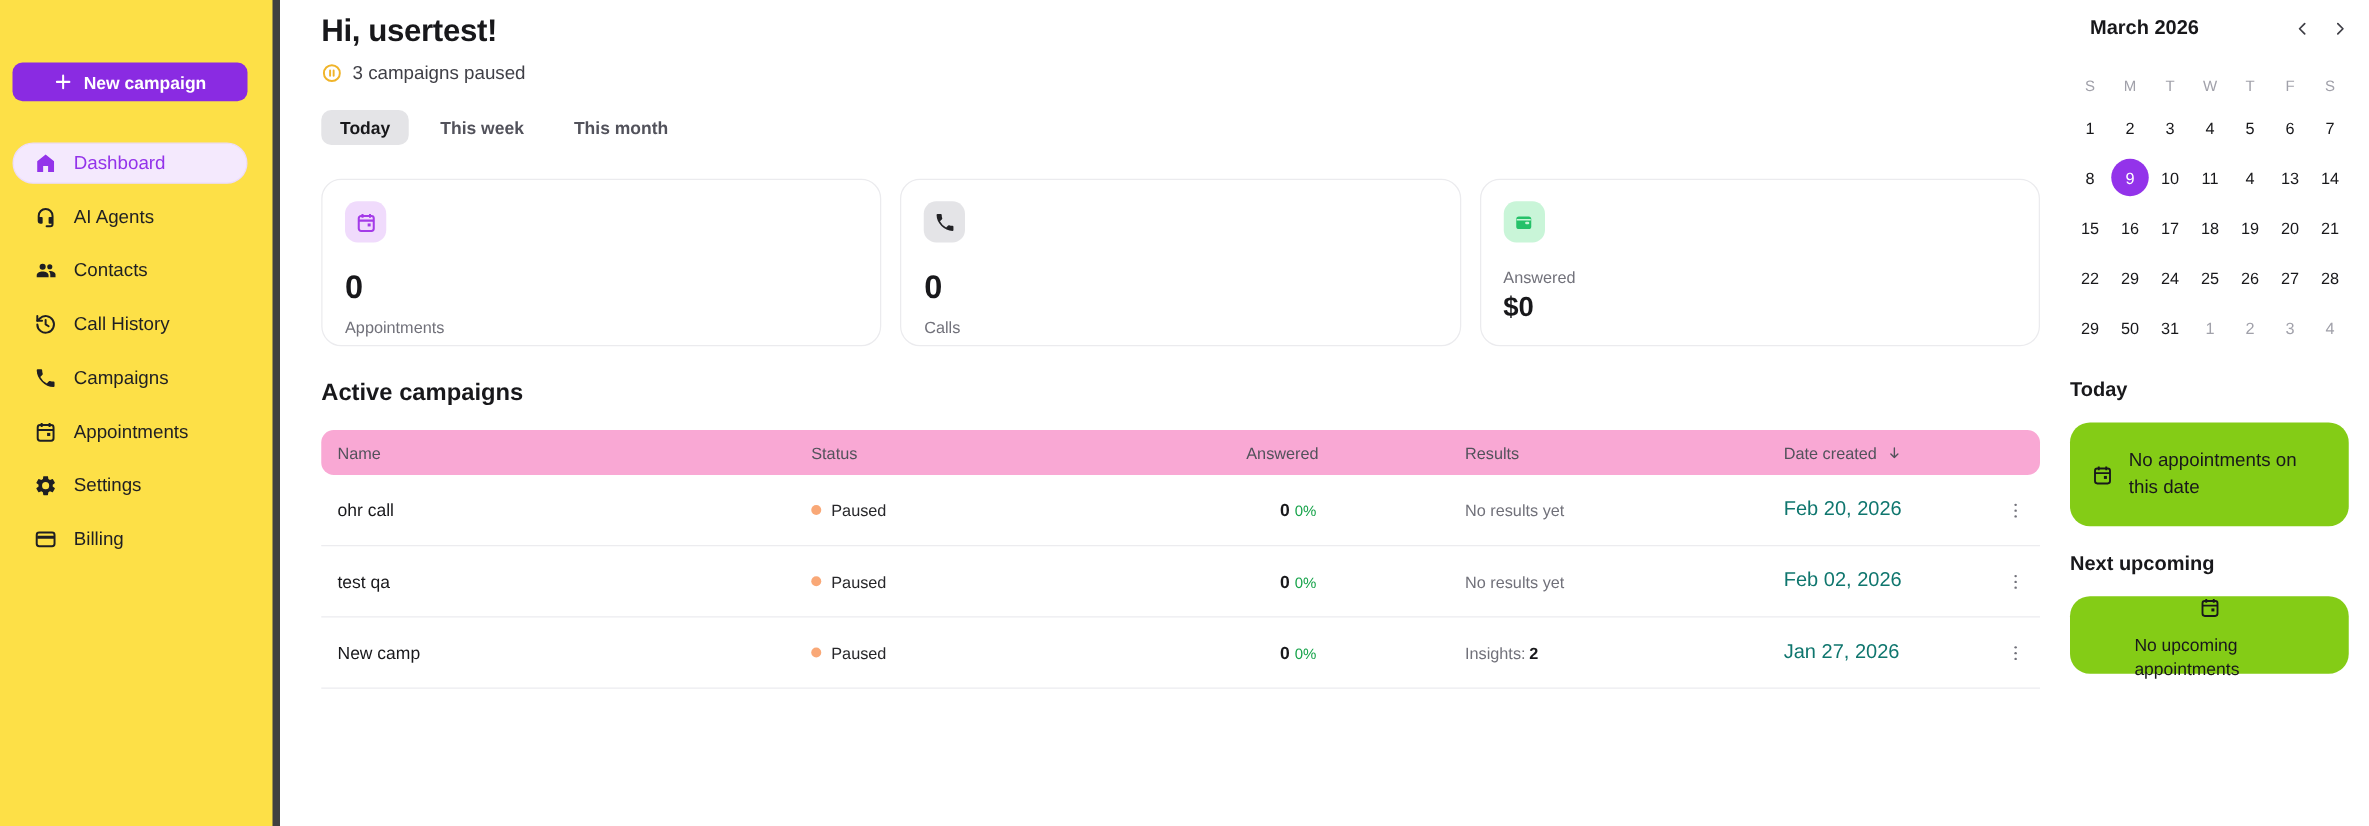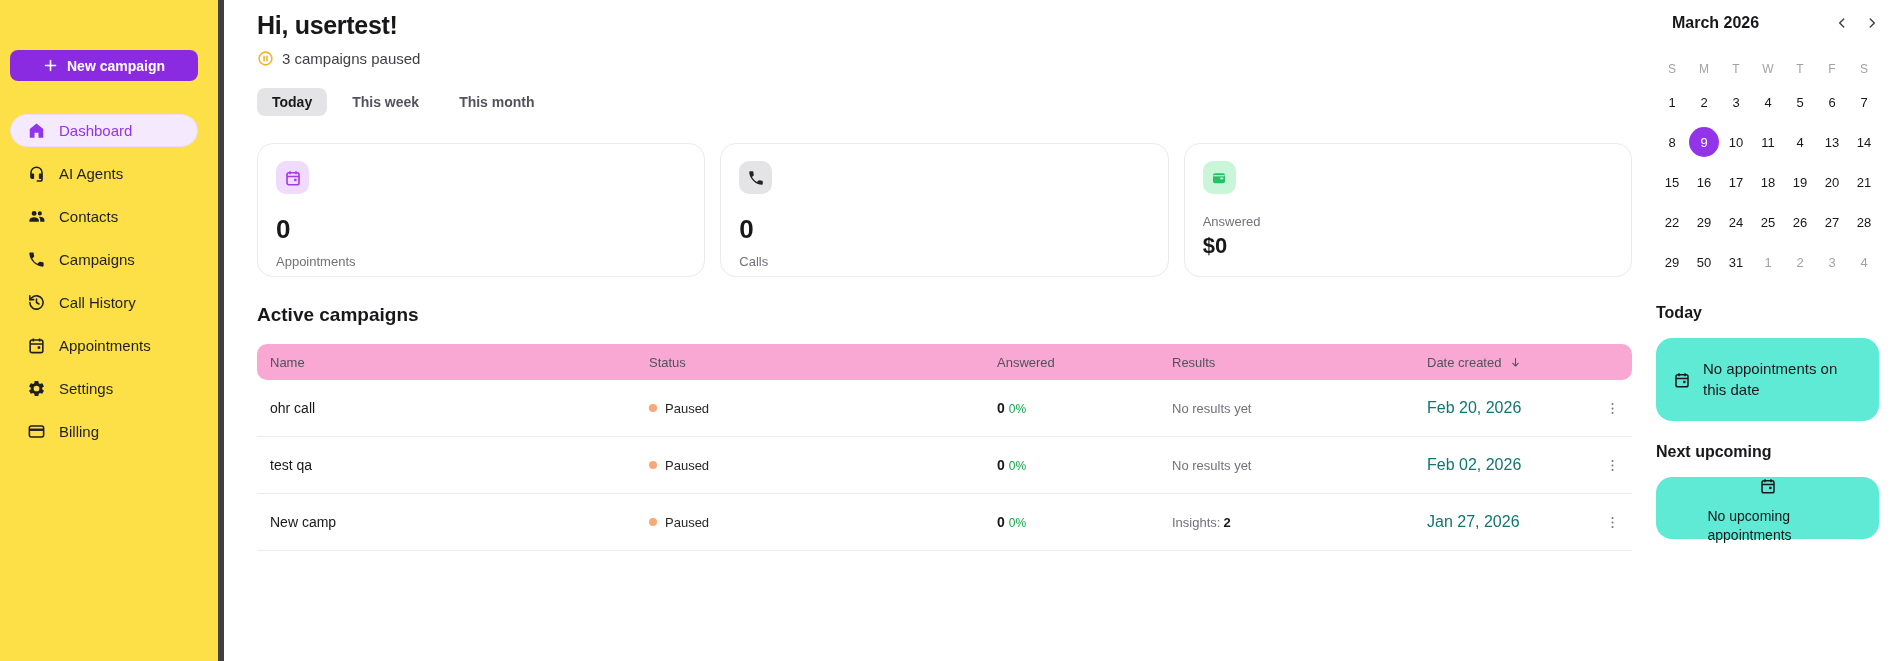--- a/index.html
+++ b/index.html
@@ -57,21 +57,21 @@
     display:grid; grid-template-columns:379px 348px 175px 255px 1fr 40px;
     align-items:center; padding-left:13px;
   }
   .thead { height:36px; background:#f9a8d4; border-radius:10px; font-size:13px; color:#52525b; }
   .th { display:flex; align-items:center; gap:8px; }
   .th svg { width:13px; height:13px; }
   .trow { height:57px; border-bottom:1px solid #ececef; cursor:pointer; }
   .cell-name { font-size:14px; font-weight:500; color:#18181b; }
   .cell-status { display:flex; align-items:center; gap:8px; font-size:13px; color:#27272a; }
   .dot { width:8px; height:8px; border-radius:50%; background:#f9a877; }
-  .cell-answered { font-size:14px; font-weight:bold; color:#18181b; }
+  .cell-answered { font-size:14px; font-weight:bold; color:#18181b;margin-left:27px; }
   .cell-answered .pct { font-size:12px; font-weight:normal; color:#16a34a; margin-left:4px; }
   .cell-results { font-size:13px; color:#71717a; }
   .cell-results b { color:#18181b; margin-left:3px; }
   .cell-date { font-size:16px; color:#0f766e; }
   .kebab { display:flex; justify-content:center; color:#71717a; cursor:pointer; }
   .kebab svg { width:17px; height:17px; }
 
   
   .rightpanel { width:247px; min-width:247px; padding:10px 16px 0 8px; }
   .cal-header { display:flex; align-items:center; height:26px; }
@@ -82,21 +82,21 @@
   .cal-weekdays { display:grid; grid-template-columns:repeat(7,32px); margin-top:26px; }
   .cal-weekdays span { text-align:center; font-size:12px; color:#a1a1aa; }
   .cal-grid { display:grid; grid-template-columns:repeat(7,32px); grid-auto-rows:40px; margin-top:6px; }
   .cal-day { display:flex; align-items:center; justify-content:center; font-size:13px; color:#18181b; cursor:pointer; }
   .cal-day.muted { color:#a1a1aa; }
   .cal-day.selected {
     width:30px; height:30px; justify-self:center; align-self:center;
     background:#9333ea; border-radius:50%; color:#fff;
   }
   .panel-h { font-size:16px; font-weight:bold; margin-top:22px; }
-  .empty-card { display:flex; align-items:center; gap:12px; background:#5eead4; border-radius:16px; margin-top:12px; padding:0 17px; line-height:1.35; }
+  .empty-card { display:flex; align-items:center; gap:12px; background:#84cc16; border-radius:16px; margin-top:12px; padding:0 17px; line-height:1.35; }
   .empty-card svg { width:18px; height:18px; flex:none; color:#18181b; }
   .empty-card.tall { height:83px; font-size:15px; }
   .empty-card.short { height:62px; font-size:14px;flex-direction:column; }
   .empty-card.tall span { max-width:165px; }
   .empty-card.short span { max-width:120px; }
 </style>
 </head>
 <body>
 
 <div class="app">
@@ -131,35 +131,35 @@
       <div class="nav-item">
         <span style="display:flex">
           <svg viewBox="0 0 24 24" fill="currentColor">
               <path d="M9 11.2a3.1 3.1 0 1 0 0-6.2 3.1 3.1 0 0 0 0 6.2zm7.2-.5a2.6 2.6 0 1 0 0-5.2 2.6 2.6 0 0 0 0 5.2zM9 13c-3 0-6 1.5-6 4v1.6h12V17c0-2.5-3-4-6-4zm7.2-.6c-.4 0-.8 0-1.2.1 1 .9 1.7 2 1.7 3.5v2.6H22V16c0-2.2-3.1-3.6-5.8-3.6z"></path>
             </svg>
         </span>
         <span>Contacts</span>
       </div>
       <div class="nav-item">
         <span style="display:flex">
-          <svg viewBox="0 0 24 24" fill="currentColor">
-              <path d="M6.62 10.79a15.05 15.05 0 0 0 6.59 6.59l2.2-2.2a1 1 0 0 1 1.02-.24c1.12.37 2.33.57 3.57.57a1 1 0 0 1 1 1V20a1 1 0 0 1-1 1C11.4 21 3 12.6 3 4a1 1 0 0 1 1-1h3.5a1 1 0 0 1 1 1c0 1.24.2 2.45.57 3.57a1 1 0 0 1-.25 1.02z"></path>
-            </svg>
-        </span>
-        <span>Campaigns</span>
-      </div>
-      <div class="nav-item">
-        <span style="display:flex">
           <svg viewBox="0 0 24 24" fill="none" stroke="currentColor" stroke-width="2" stroke-linecap="round" stroke-linejoin="round">
               <path d="M3.6 12a8.4 8.4 0 1 0 2.5-6L3.6 8.4"></path>
               <path d="M3.6 3.6v4.8h4.8"></path>
               <path d="M12 7.6V12l3 1.9"></path>
             </svg>
         </span>
         <span>Call History</span>
+      </div>
+      <div class="nav-item">
+        <span style="display:flex">
+          <svg viewBox="0 0 24 24" fill="currentColor">
+              <path d="M6.62 10.79a15.05 15.05 0 0 0 6.59 6.59l2.2-2.2a1 1 0 0 1 1.02-.24c1.12.37 2.33.57 3.57.57a1 1 0 0 1 1 1V20a1 1 0 0 1-1 1C11.4 21 3 12.6 3 4a1 1 0 0 1 1-1h3.5a1 1 0 0 1 1 1c0 1.24.2 2.45.57 3.57a1 1 0 0 1-.25 1.02z"></path>
+            </svg>
+        </span>
+        <span>Campaigns</span>
       </div>
       <div class="nav-item">
         <span style="display:flex">
           <svg viewBox="0 0 24 24" fill="none" stroke="currentColor" stroke-width="2">
               <rect x="4" y="5" width="16" height="16" rx="2.5"></rect>
               <path d="M8 3v4M16 3v4M4 10h16"></path>
               <rect x="13.5" y="13" width="3.2" height="3.2" fill="currentColor" stroke="none"></rect>
             </svg>
         </span>
         <span>Appointments</span>

